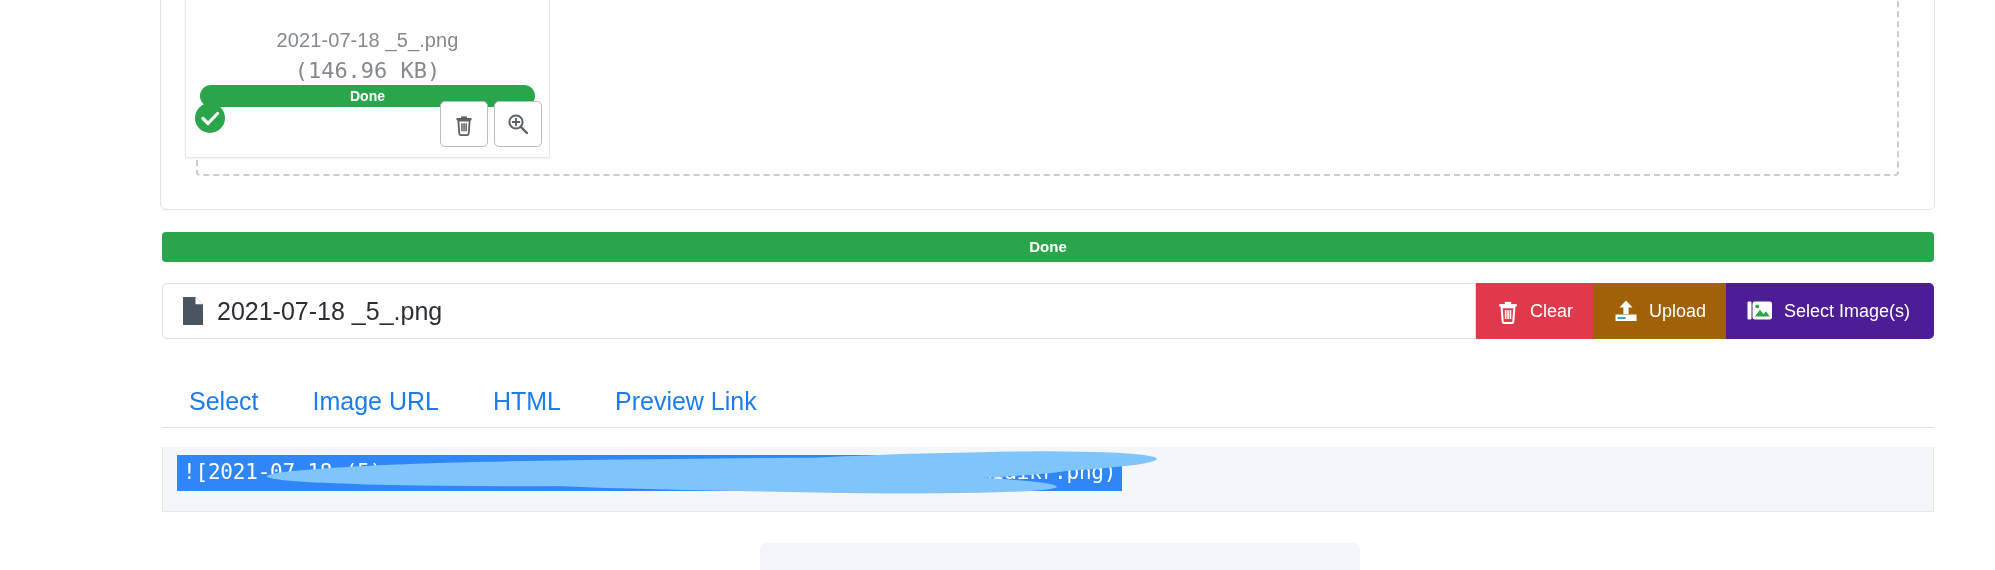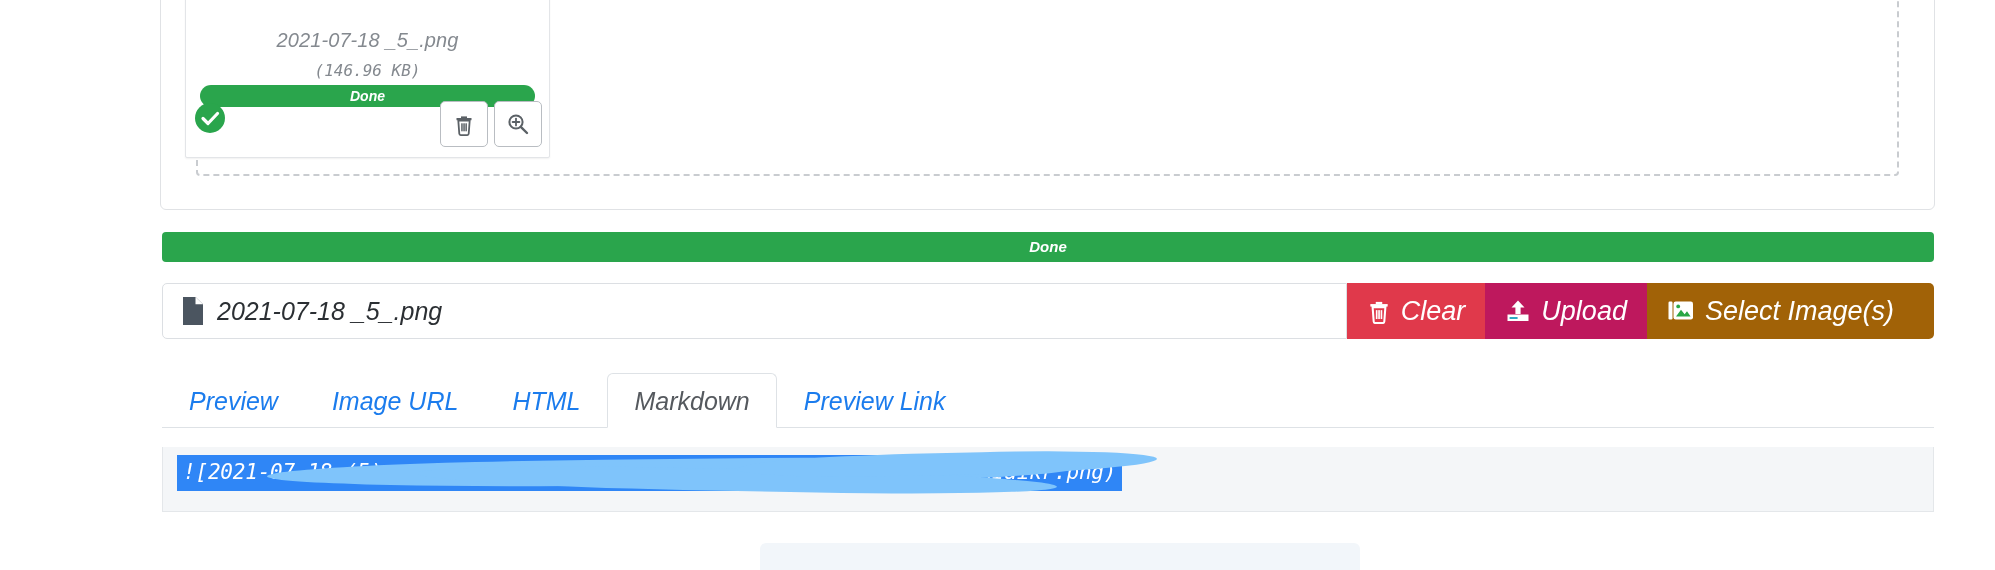--- a/index.html
+++ b/index.html
@@ -9,21 +9,20 @@
     background: #ffffff;
     font-family: "Liberation Sans", sans-serif;
     overflow: hidden;
   }
 
   #page {
     position: relative;
     width: 1995px;
     height: 570px;
     background: #ffffff;
-    font-style: italic;
   }
 
   
   .upload-card {
     position: absolute;
     left: 160px;
     top: -250px;
     width: 1775px;
     height: 460px;
     background: #ffffff;
@@ -64,21 +63,21 @@
     font-size: 20px;
     line-height: 28px;
   }
   .file-card .fc-name {
     font-family: "Liberation Sans", sans-serif;
     color: #84898f;
     letter-spacing: 0.1px;
   }
   .file-card .fc-size {
     font-family: "DejaVu Sans Mono", monospace;
-    font-size: 16px;
+    font-size: 22px;
     color: #84898f;
     margin-top: 3px;
   }
 
   .fc-progress {
     position: absolute;
     left: 14px; right: 14px;
     bottom: 50px;
     height: 22px;
     background: #2ea44f;
@@ -169,28 +168,28 @@
   }
   .name-field .doc-icon { margin-right: 12px; display:flex; }
 
   .btn {
     display: flex;
     align-items: center;
     justify-content: center;
     gap: 10px;
     padding: 0 20px;
     color: #ffffff;
-    font-size: 27px;
+    font-size: 18px;
     white-space: nowrap;
     cursor: pointer;
     border: none;
   }
   .btn-clear  { background: #e0394b; }
-  .btn-upload { background: #be185d; }
-  .btn-select { background: #a16207; border-radius: 0 5px 5px 0; padding-right: 40px; }
+  .btn-upload { background: #a16207; }
+  .btn-select { background: #4c1d95; border-radius: 0 5px 5px 0; padding-right: 24px; }
   .btn svg { display:block; }
 
   
   .tabs {
     position: absolute;
     left: 162px;
     top: 375px;
     width: 1772px;
     height: 53px;
     border-bottom: 1px solid #dee2e6;
@@ -363,24 +362,23 @@
           <rect x="6.5" y="3.5" width="19.5" height="18" rx="2.2" fill="#ffffff"></rect>
           <path d="M9 18.6 L14 11.8 L17.6 16.2 L20 13.2 L23.6 18.6 Z" fill="#29a745"></path>
           <circle cx="11.2" cy="8.4" r="1.9" fill="#29a745"></circle>
         </svg>
       </span>
       <span>Select Image(s)</span>
     </div>
   </div>
 
   <div class="tabs">
-    <div class="tab">Preview</div>
+    <div class="tab">Select</div>
     <div class="tab">Image URL</div>
     <div class="tab">HTML</div>
-    <div class="tab active">Markdown</div>
     <div class="tab">Preview Link</div>
   </div>
 
   <div class="md-box">
     <span class="md-text">
       <span>![2021-07-18 (5).png](https://i.ibb.co/xxxxxxx/2021-07-18-5-CuBpMIaikr.png)</span>
       <span class="redact"></span>
       <span class="redact b"></span>
       <span class="redact c"></span>
     </span>

